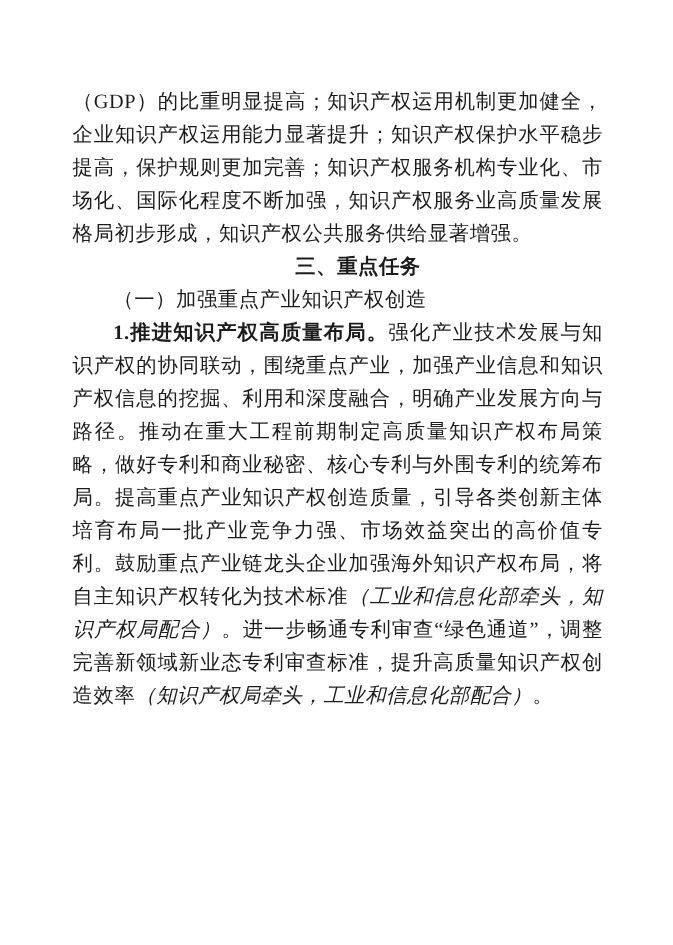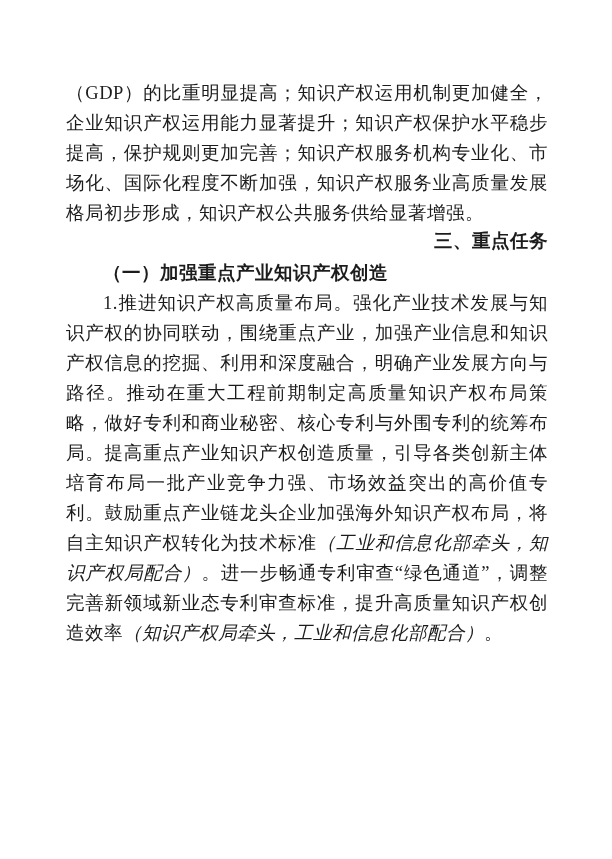--- a/index.html
+++ b/index.html
@@ -29,30 +29,30 @@
     letter-spacing: 0.5px;
     text-align: justify;
     text-justify: inter-character;
     text-indent: 2em;
     font-weight: normal;
   }
   .para.no-indent {
     text-indent: 0;
   }
   .heading1 {
-    font-family: Liberation Mono, monospace;
+    font-family: Liberation Serif, serif;
     font-weight: bold;
-    text-align: right;
+    text-align: center;
   }
   .heading2 {
-    font-weight: bold;
+    font-weight: normal;
     text-align: left;
   }
   .lead-bold {
-    font-weight: normal;
+    font-weight: bold;
   }
   .kai-note {
     font-style: italic;
   }
   .page-number {
     position: absolute;
     left: 0;
     right: 0;
     top: 804px;
     text-align: center;

